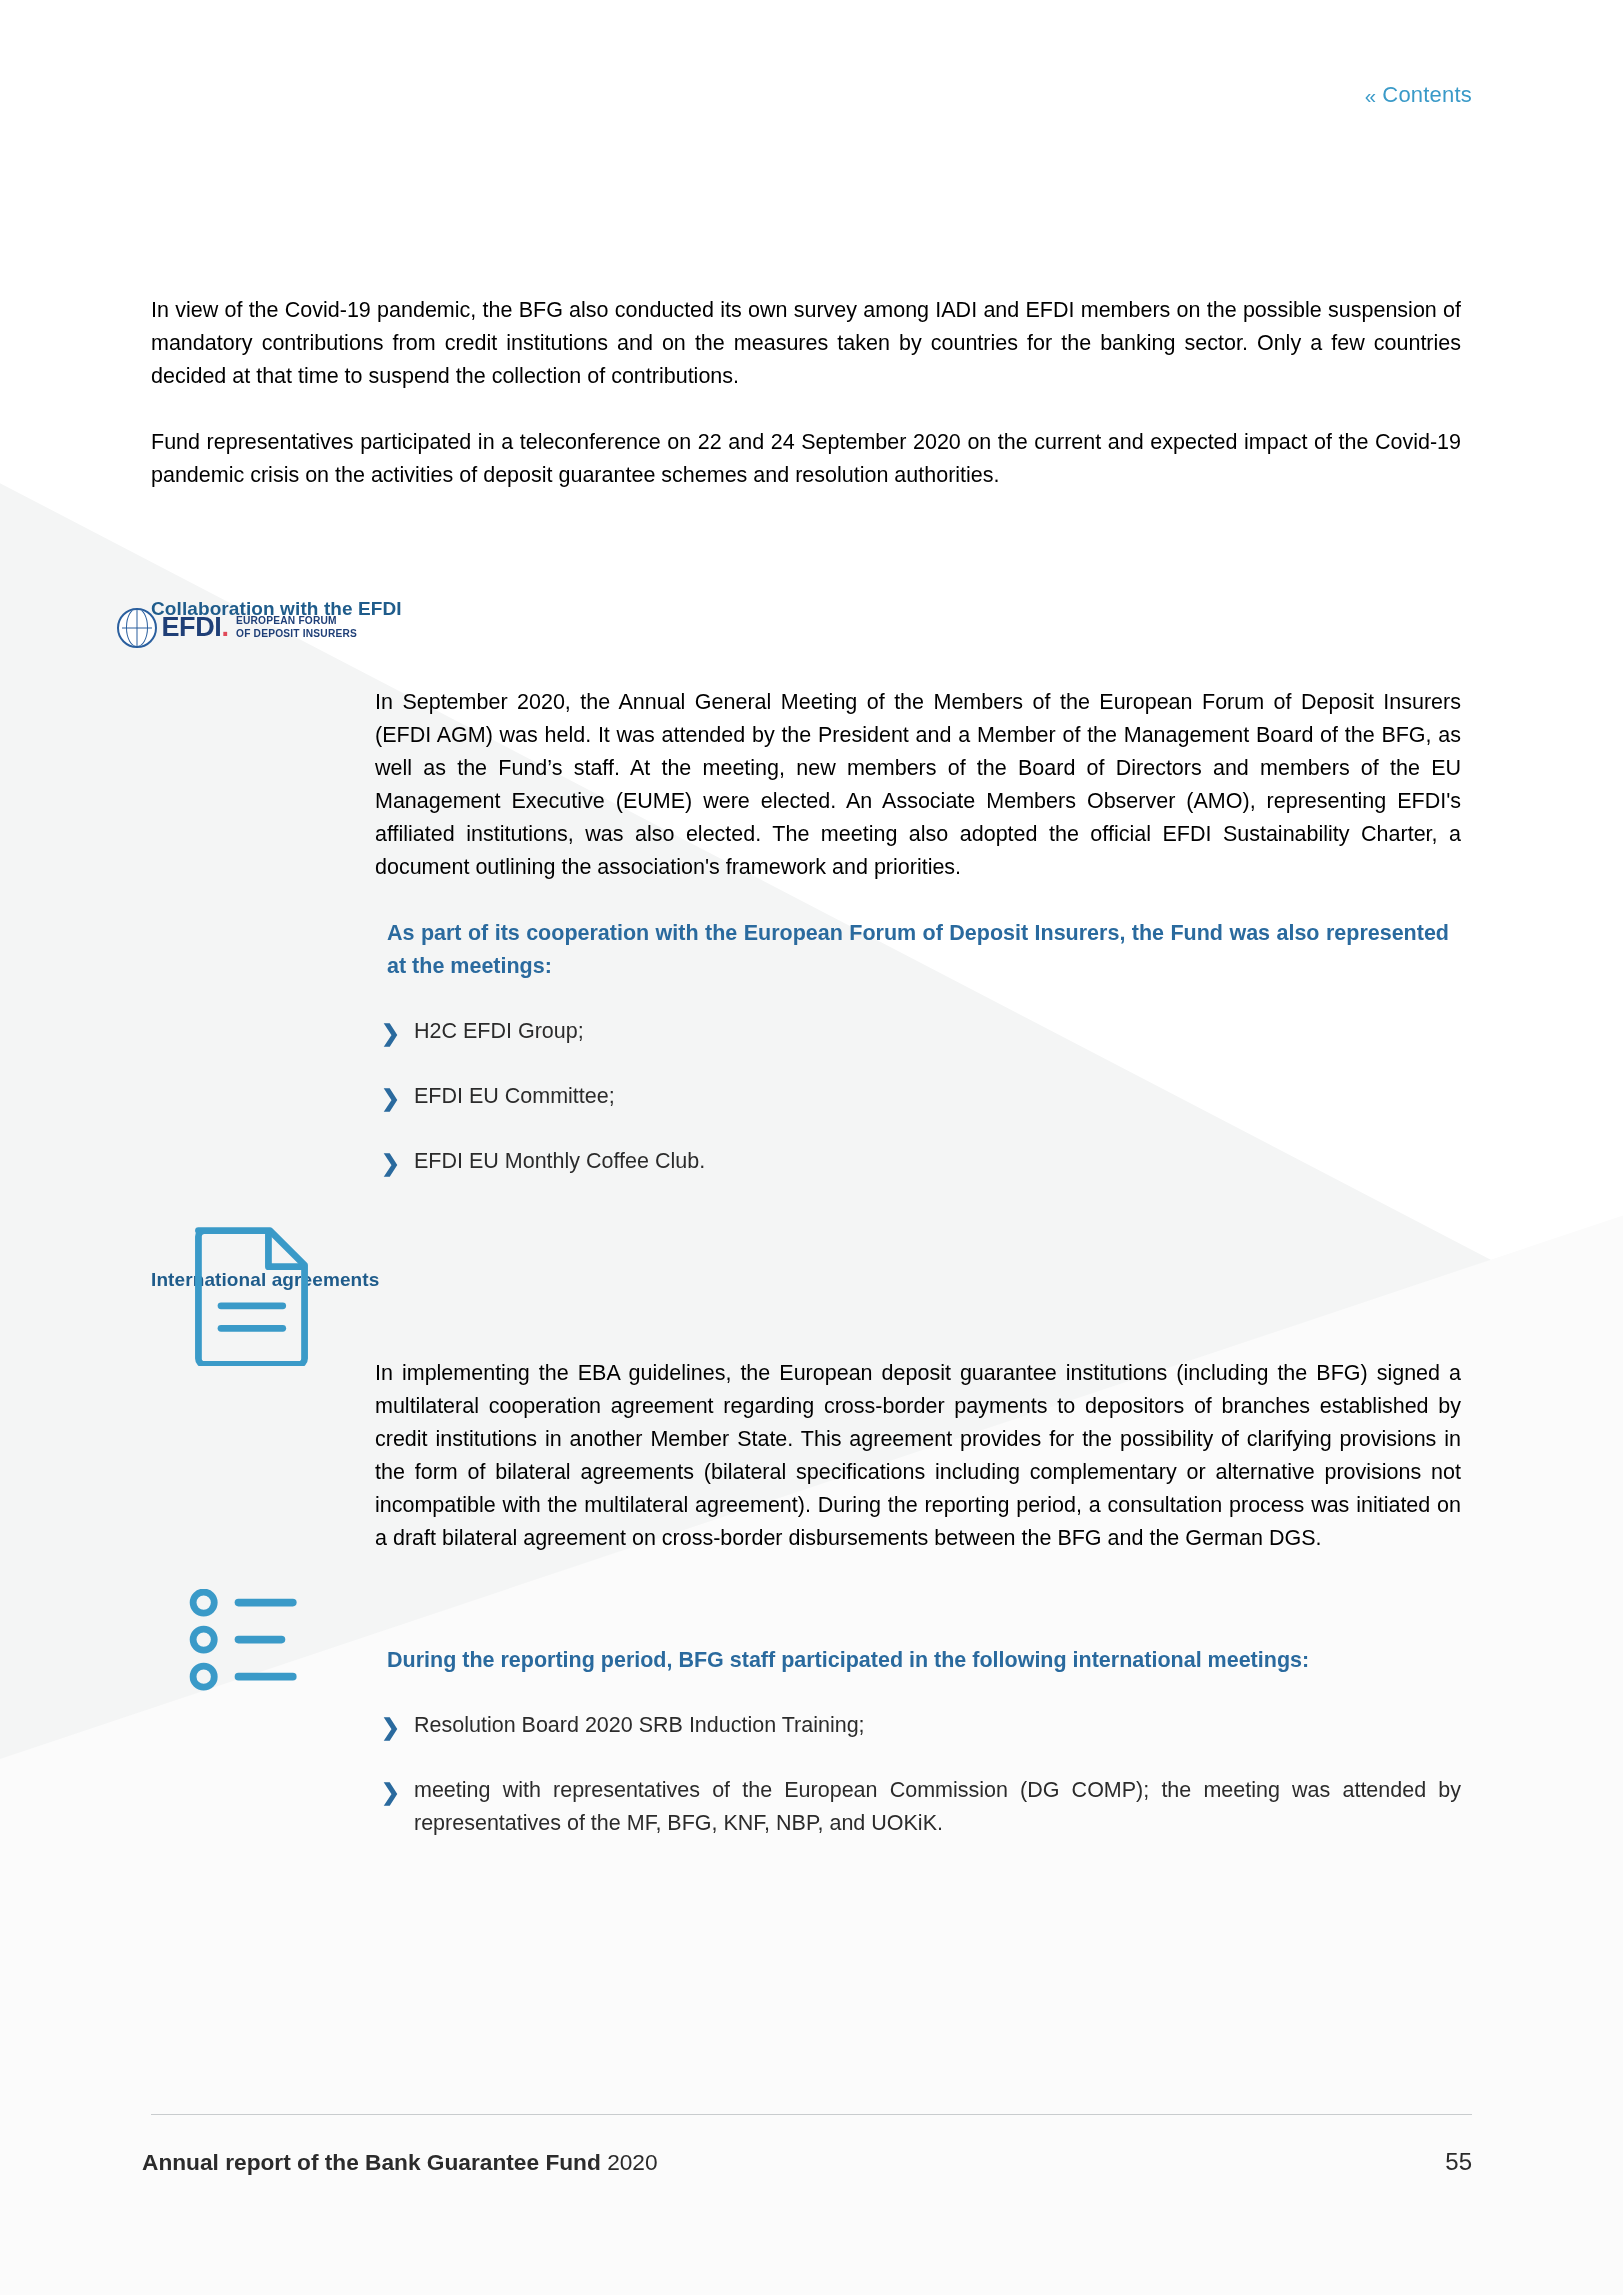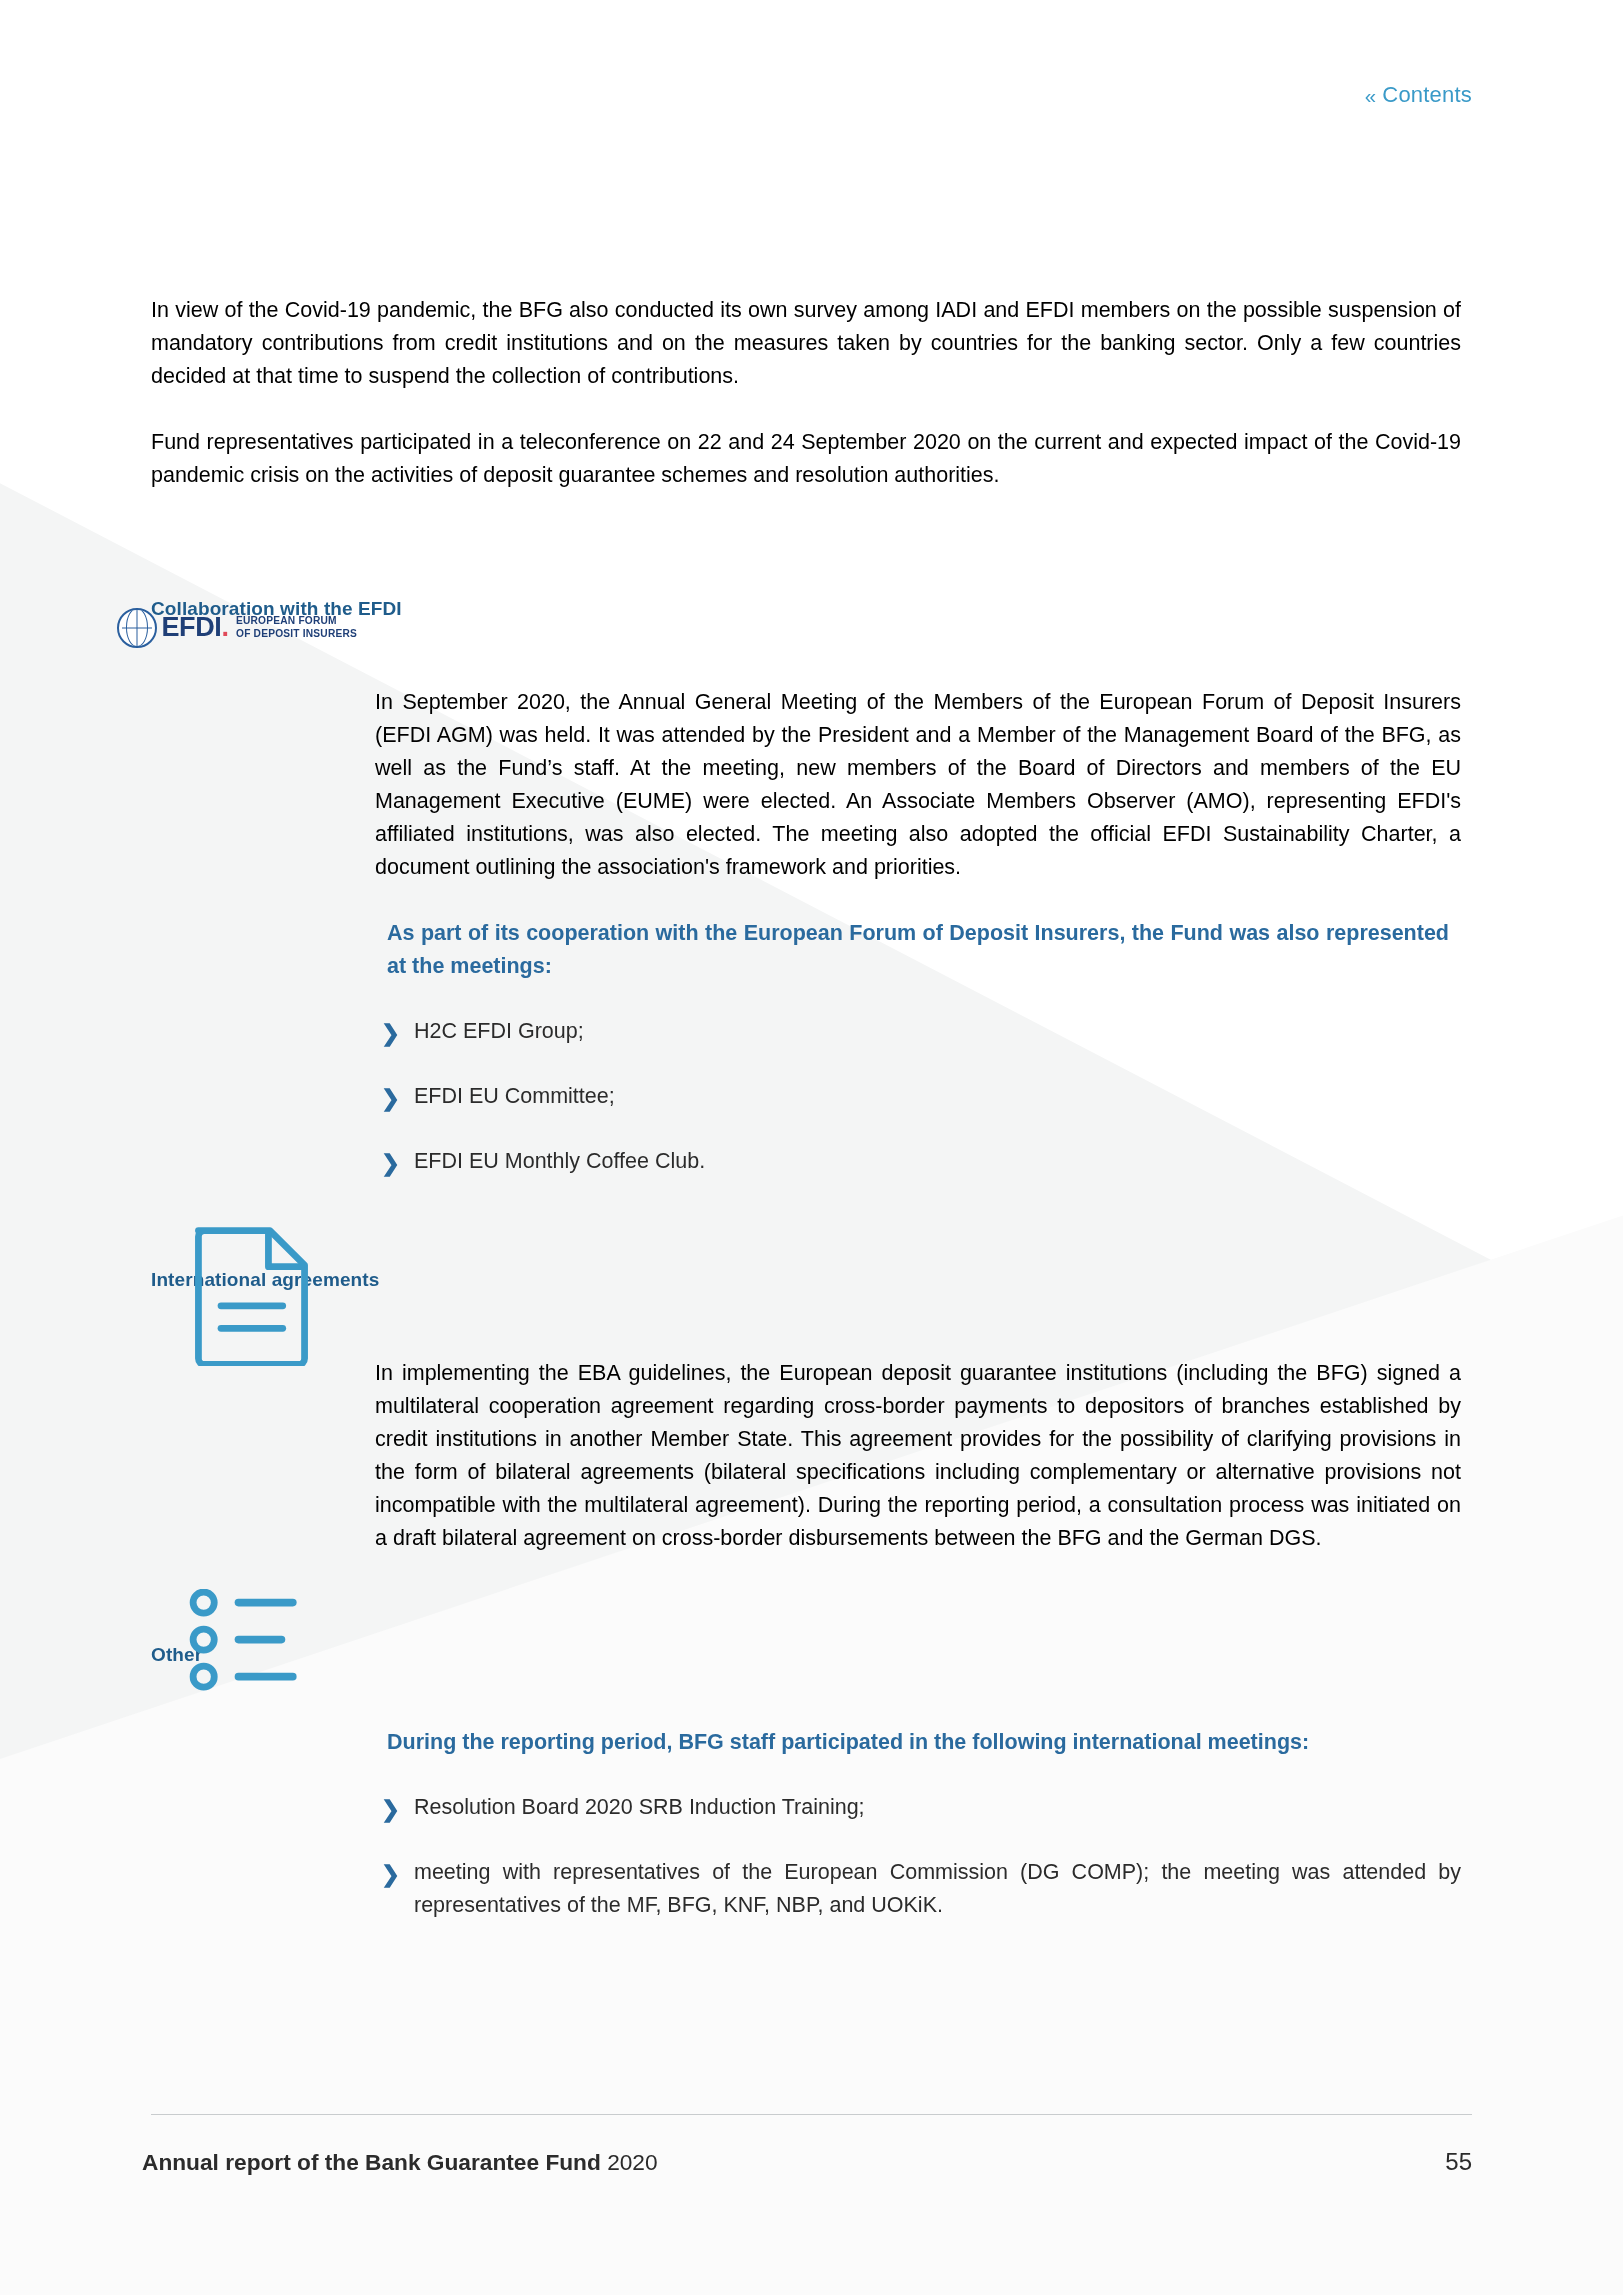--- a/index.html
+++ b/index.html
@@ -271,23 +271,20 @@
     <div class="section" style="margin-top: 91px;">
       <div class="section-head">
         <h2 class="section-title indented">International agreements</h2>
       </div>
       <div class="indented" style="margin-top: 35px;">
         <p class="body">In implementing the EBA guidelines, the European deposit guarantee institutions (including the BFG) signed a multilateral cooperation agreement regarding cross-border payments to depositors of branches established by credit institutions in another Member State. This agreement provides for the possibility of clarifying provisions in the form of bilateral agreements (bilateral specifications including complementary or alternative provisions not incompatible with the multilateral agreement). During the reporting period, a consultation process was initiated on a draft bilateral agreement on cross-border disbursements between the BFG and the German DGS.</p>
       </div>
     </div>
 
     <div class="section" style="margin-top: 89px;">
-      <div class="section-head">
-        <h2 class="section-title indented">Other</h2>
-      </div>
       <div class="indented" style="margin-top: 29px;">
         <p class="lead-blue">During the reporting period, BFG staff participated in the following international meetings:</p>
         <ul class="arrow-list" style="margin-top: 3px;">
           <li><span class="bullet-arrow">❯</span><span>Resolution Board 2020 SRB Induction Training;</span></li>
           <li><span class="bullet-arrow">❯</span><span>meeting with representatives of the European Commission (DG COMP); the meeting was attended by representatives of the MF, BFG, KNF, NBP, and UOKiK.</span></li>
         </ul>
       </div>
     </div>
 
   </div>

